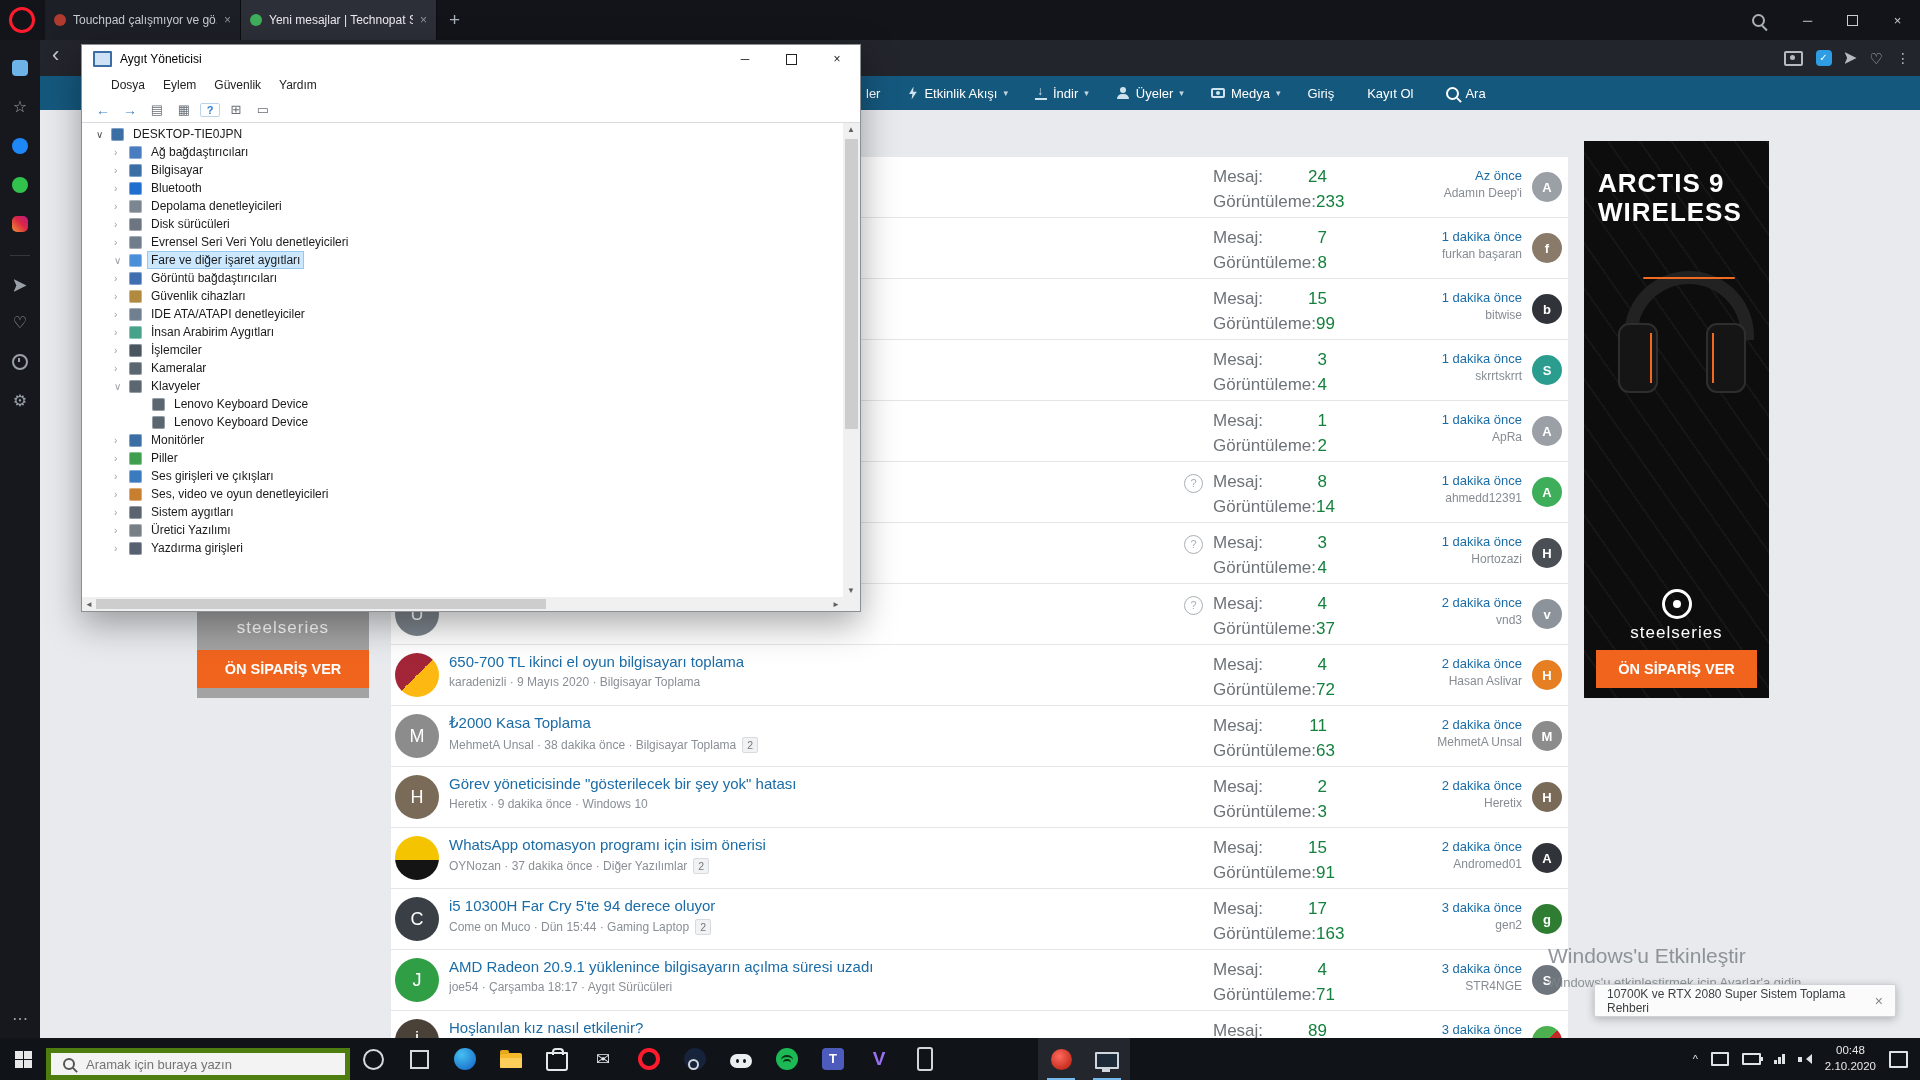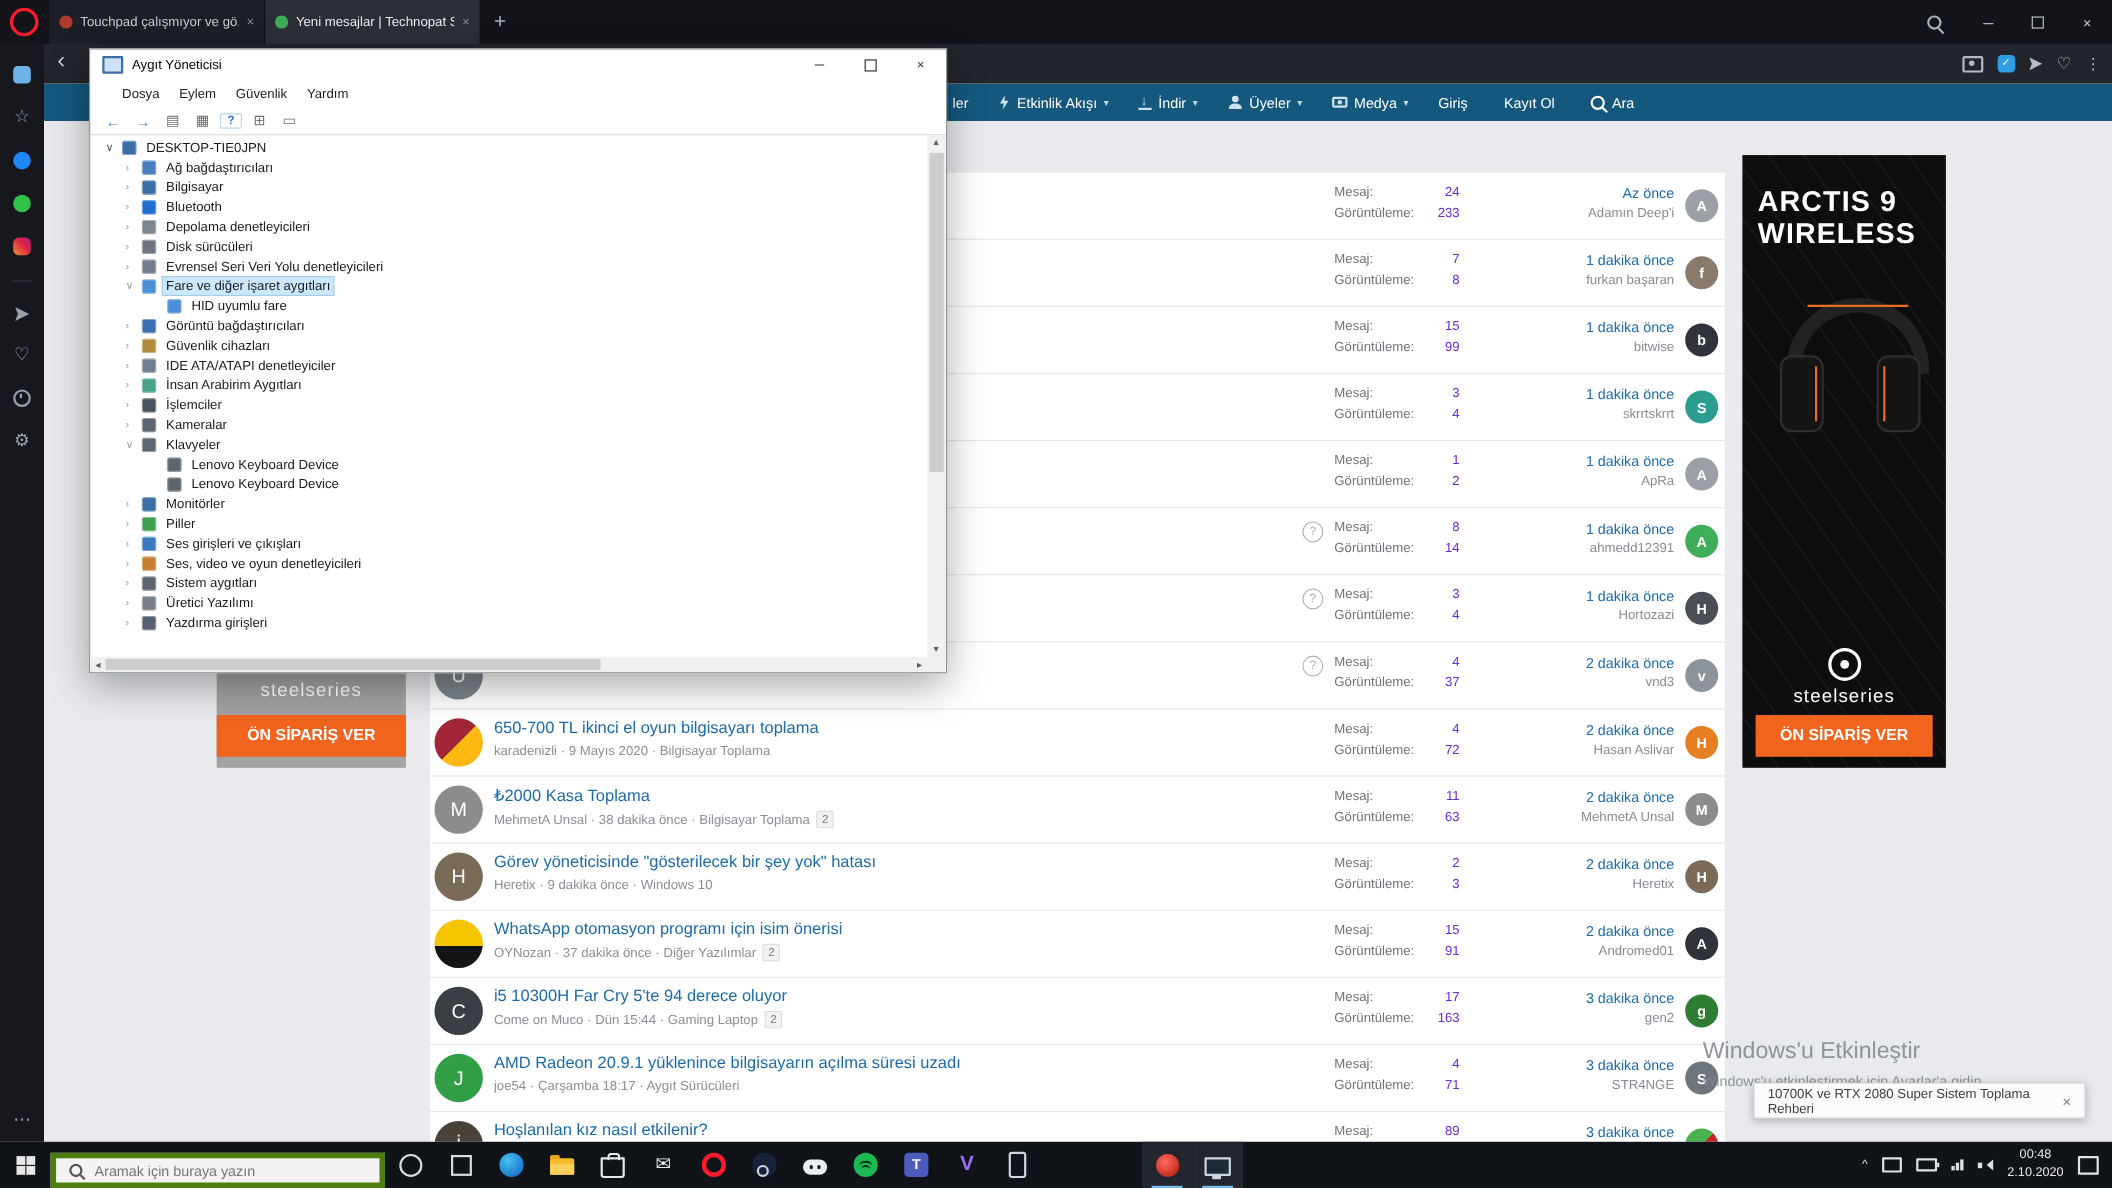--- a/index.html
+++ b/index.html
@@ -71,24 +71,24 @@
   .forum-list{position:absolute;left:351px;top:81px;width:1177px;background:#fff;}
   .thread-row{position:relative;height:60px;border-bottom:1px solid #e4e6e9;}
   .av-big{position:absolute;left:4px;top:8px;width:44px;height:44px;border-radius:50%;color:#fff;font-size:18px;display:flex;align-items:center;justify-content:center;}
   .trow-content{position:absolute;left:58px;top:8px;right:512px;overflow:hidden;}
   .t-title{font-size:15px;color:#1b6ca6;display:block;white-space:nowrap;overflow:hidden;}
   .t-meta{margin-top:5px;font-size:12px;color:#8a8f95;display:flex;align-items:center;white-space:nowrap;}
   .badges{display:inline-flex;}
   .badge{margin-left:6px;padding:0 4px;height:14px;line-height:14px;font-size:10.5px;background:#f1f2f3;border:1px solid #d8dadd;color:#777;border-radius:2px;}
   .qmark{position:absolute;left:793px;top:12px;width:17px;height:17px;border:1px solid #aab0b5;border-radius:50%;color:#aab0b5;font-size:11px;text-align:center;line-height:17px;}
   .qmark:empty{display:none;}
-  .stats{position:absolute;left:822px;top:10px;width:114px;font-size:12px;}
+  .stats{position:absolute;left:822px;top:10px;width:114px;font-size:17px;}
   .stat-line{display:flex;justify-content:space-between;margin-bottom:5px;}
   .stat-lbl{color:#6e7378;}
-  .stat-val{color:#6d28d9;}
+  .stat-val{color:#15803d;}
   .tcol{position:absolute;right:46px;top:11px;width:180px;text-align:right;}
   .t-time{color:#1b6ca6;font-size:13px;display:block;}
   .t-user{color:#878c92;font-size:12px;margin-top:3px;display:block;}
   .av-sm{position:absolute;right:6px;top:15px;width:30px;height:30px;border-radius:50%;color:#fff;font-size:13px;font-weight:bold;display:flex;align-items:center;justify-content:center;}
 
   
   .ad-left{position:absolute;left:157px;top:404px;width:172px;height:218px;background:#a3a3a3;}
   .ad-left .ss-text{position:absolute;left:0;right:0;top:138px;text-align:center;color:#fff;font-size:17px;letter-spacing:1px;}
   .cta{background:#f0641e;color:#fff;font-weight:bold;font-size:14.5px;display:flex;align-items:center;justify-content:center;}
   .ad-left .cta{position:absolute;left:0;right:0;top:170px;height:38px;}
@@ -903,25 +903,20 @@
             <span class="ticon" style="background:#6f7d8c"></span>
             <span class="tlabel">Evrensel Seri Veri Yolu denetleyicileri</span>
           </div>
 
           <div class="titem" data-level="1">
             <span class="chev">∨</span>
             <span class="ticon" style="background:#4a90d9"></span>
             <span class="tlabel" data-sel="1">Fare ve diğer işaret aygıtları</span>
           </div>
 
-          <div class="titem" data-level="2">
-            <span class="chev"></span>
-            <span class="ticon" style="background:#4a90d9"></span>
-            <span class="tlabel">HID uyumlu fare</span>
-          </div>
 
           <div class="titem" data-level="1">
             <span class="chev">›</span>
             <span class="ticon" style="background:#3f6fb0"></span>
             <span class="tlabel">Görüntü bağdaştırıcıları</span>
           </div>
 
           <div class="titem" data-level="1">
             <span class="chev">›</span>
             <span class="ticon" style="background:#b08a3e"></span>

